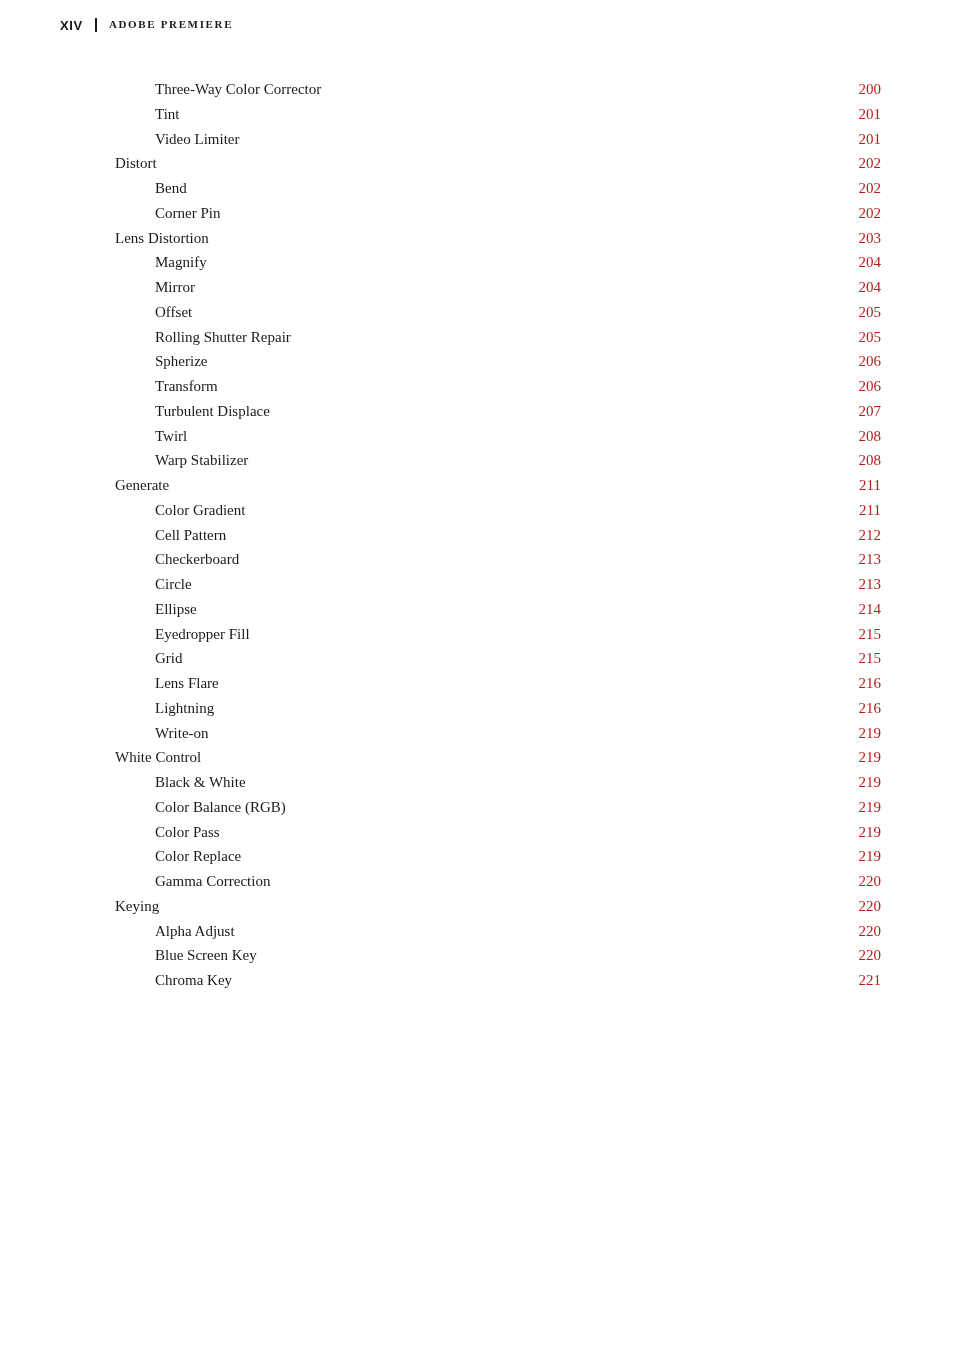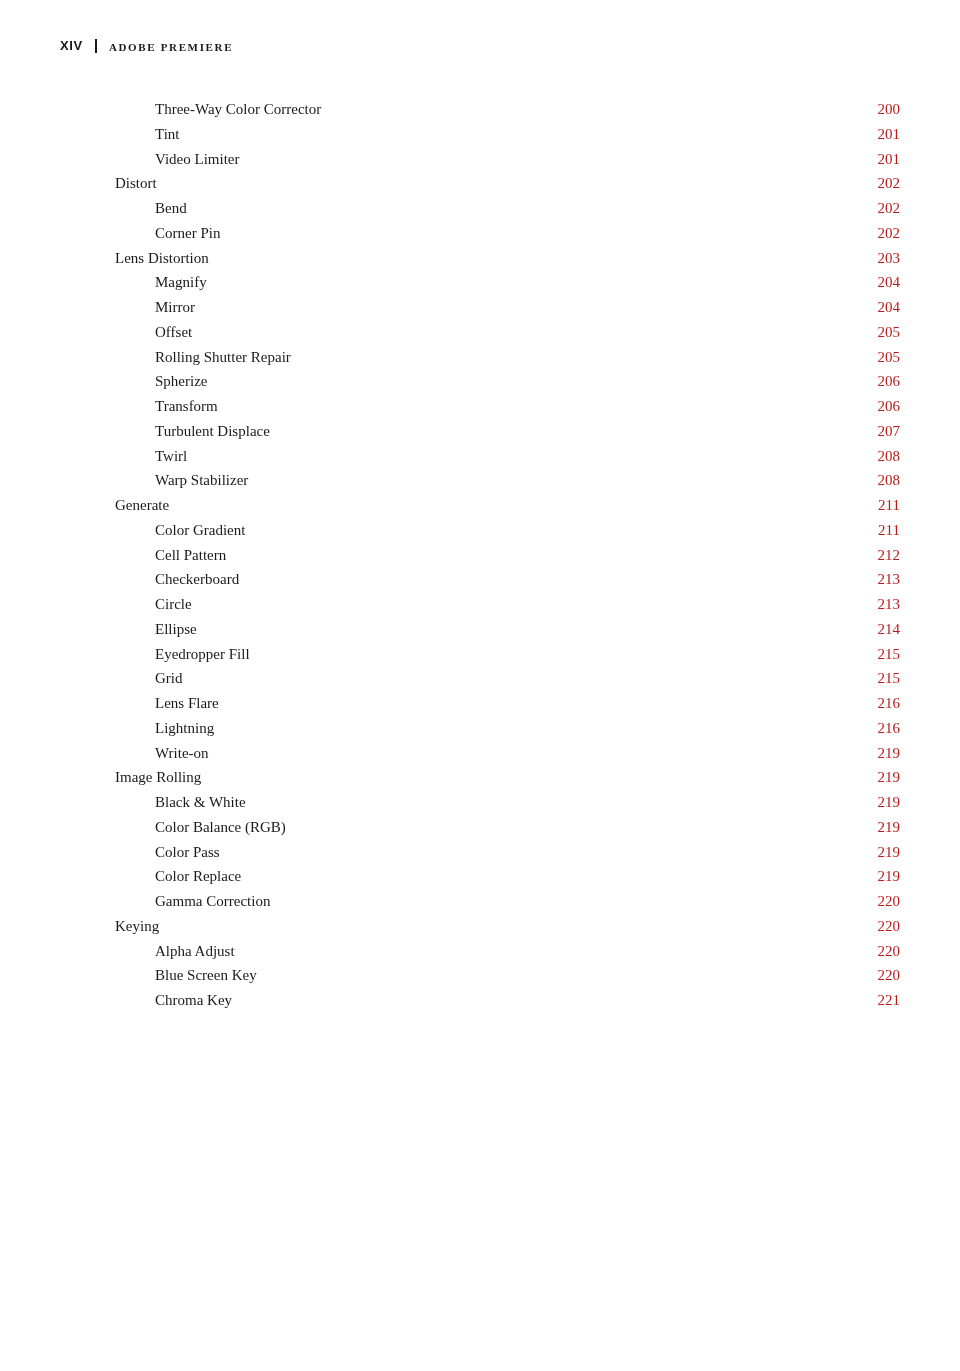--- a/index.html
+++ b/index.html
@@ -12,24 +12,23 @@
       background: #ffffff;
       font-family: Georgia, 'Times New Roman', serif;
       color: #1a1a1a;
       width: 960px;
       min-height: 1371px;
       padding: 0;
     }
 
     .page-header {
       display: flex;
-      align-items: flex-end;
+      align-items: flex-start;
       padding: 18px 60px 14px 60px;
       border-bottom: none;
-      margin-top: 20px;
     }
 
     .header-page-num {
       font-family: 'Arial', sans-serif;
       font-size: 13px;
       font-weight: bold;
       letter-spacing: 0.05em;
       color: #1a1a1a;
       text-transform: uppercase;
     }
@@ -46,21 +45,21 @@
     .header-title {
       font-family: Liberation Serif, serif;
       font-size: 11px;
       font-weight: bold;
       letter-spacing: 0.15em;
       color: #1a1a1a;
       text-transform: uppercase;
     }
 
     .toc-container {
-      padding: 30px 60px 40px 60px;
+      padding: 30px 79px 40px 60px;
     }
 
     .toc-entry {
       display: flex;
       justify-content: space-between;
       align-items: baseline;
       line-height: 1.65;
     }
 
     .toc-entry .entry-text {
@@ -191,21 +190,21 @@
     </div>
     <div class="toc-entry">
       <span class="entry-text indent-2">Lightning</span>
       <span class="entry-page">216</span>
     </div>
     <div class="toc-entry">
       <span class="entry-text indent-2">Write-on</span>
       <span class="entry-page">219</span>
     </div>
     <div class="toc-entry">
-      <span class="entry-text indent-1">Image Rolling</span>
+      <span class="entry-text indent-1">White Control</span>
       <span class="entry-page">219</span>
     </div>
     <div class="toc-entry">
       <span class="entry-text indent-2">Black &amp; White</span>
       <span class="entry-page">219</span>
     </div>
     <div class="toc-entry">
       <span class="entry-text indent-2">Color Balance (RGB)</span>
       <span class="entry-page">219</span>
     </div>

